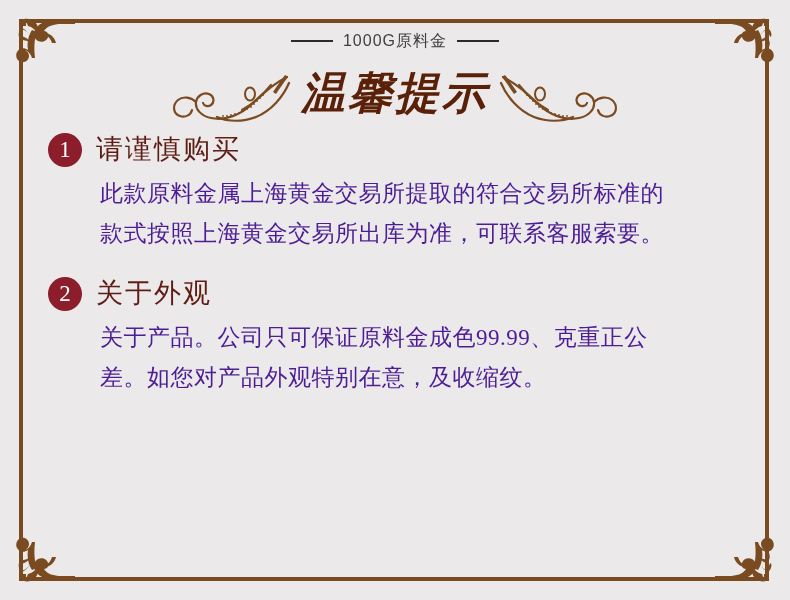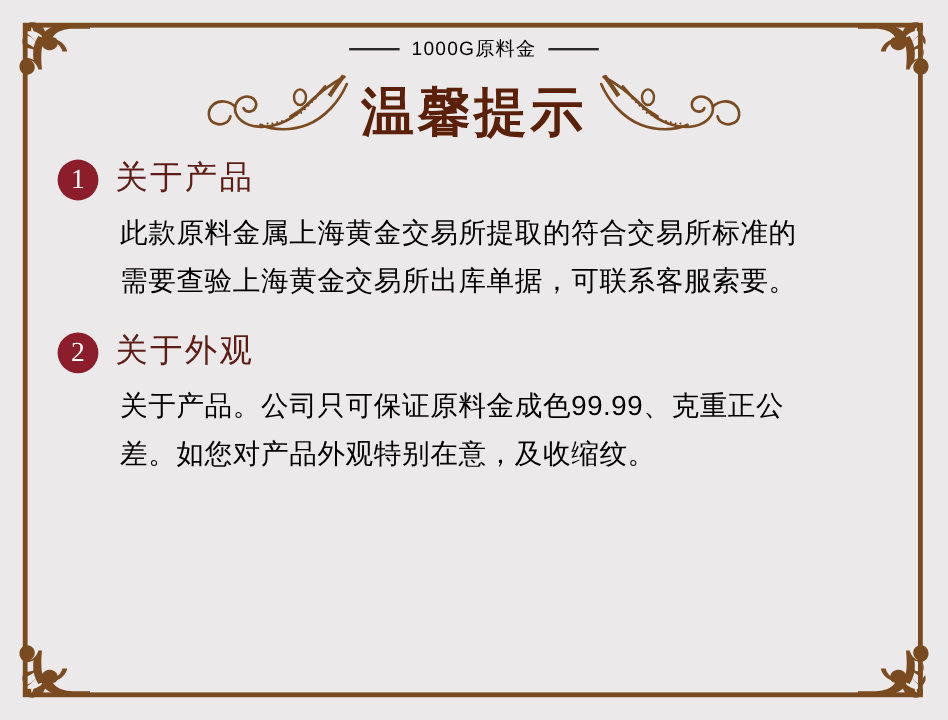--- a/index.html
+++ b/index.html
@@ -53,38 +53,39 @@
     text-align: center;
   }
   .eyebrow {
     display: flex;
     align-items: center;
     justify-content: center;
     gap: 10px;
     font-family: "Liberation Sans", "DejaVu Sans", sans-serif;
     font-size: 16px;
     letter-spacing: 1px;
-    color: #000000;
+    color: #404040;
     height: 22px;
   }
   .eyebrow .rule {
     display: inline-block;
     width: 42px;
     height: 2px;
     background: #2a2a2a;
   }
 
   .title-row {
     position: relative;
-    margin-top: 2px;
+    margin-top: 19px;
     height: 62px;
     display: flex;
-    align-items: flex-end;
+    align-items: flex-start;
     justify-content: center;
     gap: 6px;
+    font-style: italic;
   }
   .title-text {
     font-family: "DejaVu Sans", "Liberation Sans", sans-serif;
     font-weight: bold;
     font-size: 44px;
     letter-spacing: 3px;
     color: #5a2008;
     line-height: 1;
     white-space: nowrap;
   }
@@ -124,23 +125,23 @@
     font-weight: normal;
     color: #5e1d14;
     letter-spacing: 2px;
     line-height: 34px;
   }
   .section-body {
     margin-left: 52px;
     margin-top: 2px;
   }
   .para-line {
-    font-family: Liberation Sans, sans-serif;
+    font-family: Liberation Serif, serif;
     font-size: 23px;
-    color: #000000;
+    color: #4c1d95;
     line-height: 40px;
     letter-spacing: 0.5px;
     white-space: nowrap;
   }
 </style>
 </head>
 <body>
 
 <div id="page">
 
@@ -262,25 +263,25 @@
         <ellipse cx="83" cy="23" rx="5" ry="6.5" fill="none" stroke="#7a4a20" stroke-width="2"></ellipse>
       </svg>
     </div>
   </div>
 
   <div class="content">
 
     <div class="section">
       <div class="section-head">
         <div class="badge">1</div>
-        <div class="section-title">关于产品</div>
+        <div class="section-title">请谨慎购买</div>
       </div>
       <div class="section-body">
         <div class="para-line">此款原料金属上海黄金交易所提取的符合交易所标准的</div>
-        <div class="para-line">需要查验上海黄金交易所出库单据，可联系客服索要。</div>
+        <div class="para-line">款式按照上海黄金交易所出库为准，可联系客服索要。</div>
       </div>
     </div>
 
     <div class="section">
       <div class="section-head">
         <div class="badge">2</div>
         <div class="section-title">关于外观</div>
       </div>
       <div class="section-body">
         <div class="para-line">关于产品。公司只可保证原料金成色99.99、克重正公</div>

